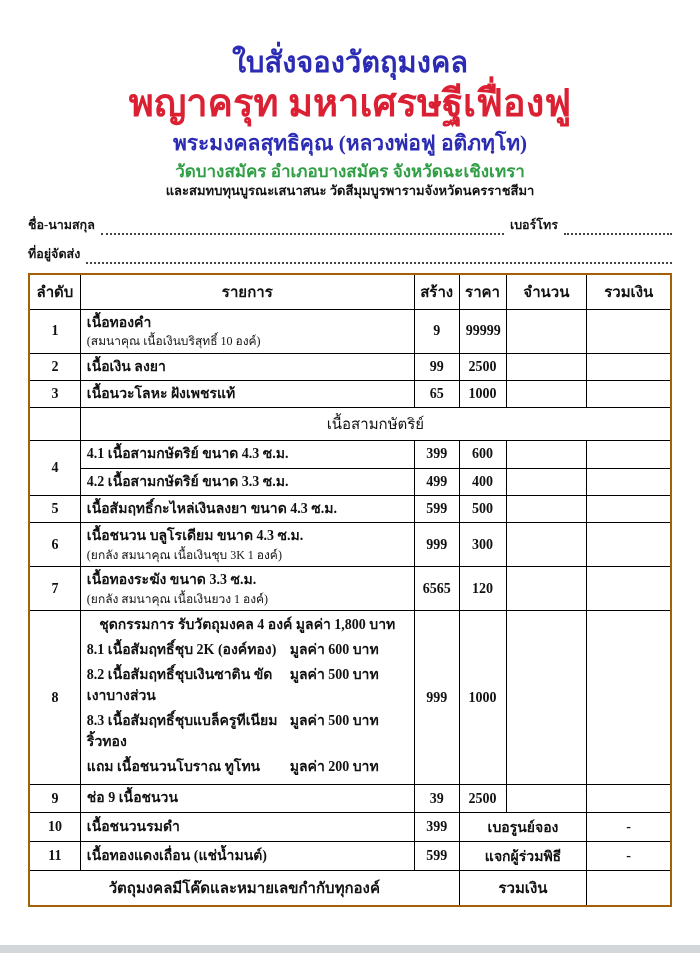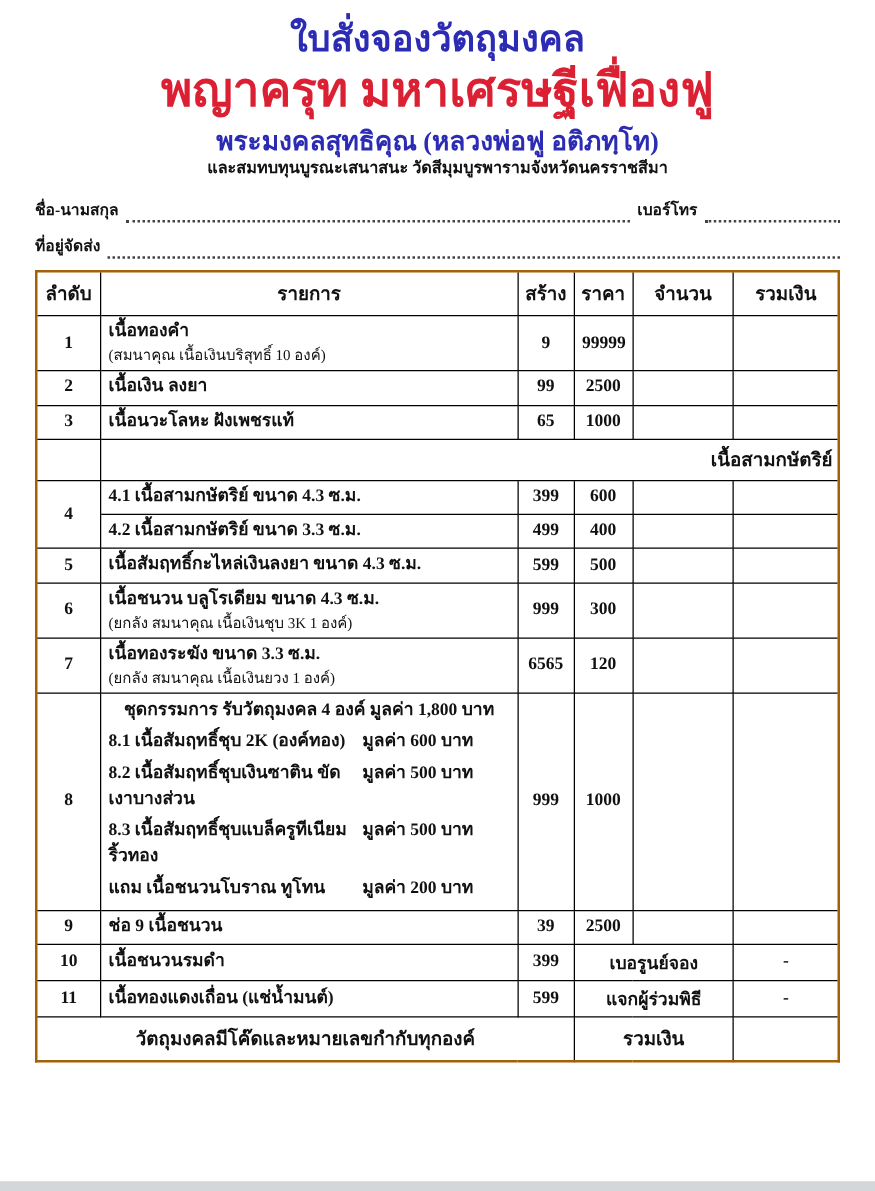--- a/index.html
+++ b/index.html
@@ -8,21 +8,21 @@
   *{box-sizing:border-box;}
   html,body{margin:0;padding:0;background:#ffffff;}
   body{
     width:700px;height:953px;
     font-family:"Liberation Serif","DejaVu Serif",serif;
     color:var(--ink);
   }
   .page{position:relative;width:700px;height:953px;background:#fff;overflow:hidden;}
 
   
-  .hdr{text-align:center;padding-top:16px;line-height:1.15;}
+  .hdr{text-align:center;padding-top:16px;line-height:1.15;margin-top:30px;}
   .t1{color:var(--blue);font-size:29px;font-weight:bold;margin:0;}
   .t2{color:var(--red);font-size:38px;font-weight:bold;margin:3px 0 0;}
   .t3{color:var(--blue);font-size:21px;font-weight:bold;margin:5px 0 0;}
   .t4{color:var(--green);font-size:17px;font-weight:bold;margin:7px 0 0;}
   .t5{font-size:13px;font-weight:bold;margin:7px 0 0;}
   .t6{font-size:13px;font-weight:bold;margin:2px 0 0;}
 
   
   .fields{margin:16px 28px 4px;font-size:12.5px;font-weight:bold;}
   .frow{display:flex;align-items:flex-end;gap:6px;margin-bottom:9px;}
@@ -35,38 +35,39 @@
   th,td{border:1px solid #000;padding:3px 6px;vertical-align:middle;}
   th{font-size:15px;font-weight:bold;text-align:center;padding:5px 4px;}
   td.no-cell,td.num-cell,td.total-cell{font-size:14px;font-weight:bold;text-align:center;}
   td.desc-cell{font-size:14px;}
   td.desc-cell .name{font-weight:bold;line-height:1.45;}
   td.desc-cell .sub{font-size:12px;font-weight:normal;line-height:1.4;}
   td.desc-cell .center{font-weight:bold;text-align:center;line-height:1.5;margin-bottom:4px;}
   td.desc-cell .kv{display:flex;font-weight:bold;line-height:1.5;margin-bottom:4px;}
   td.desc-cell .kv .k{flex:1 1 auto;}
   td.desc-cell .kv .v{flex:0 0 118px;}
-  td.section-cell{font-size:15px;font-weight:bold;text-align:right;padding:4px;}
+  td.section-cell{font-size:15px;font-weight:normal;text-align:center;padding:4px;}
   td.give-cell{font-size:14px;font-weight:bold;text-align:center;}
   td.footer-note{font-size:15px;font-weight:bold;text-align:center;padding:5px;}
   td.footer-total{font-size:15px;font-weight:bold;text-align:center;}
   td.blank-cell{height:1em;}
 
   
   .photo-edge{position:absolute;left:0;right:0;bottom:0;height:8px;background:#d4d7d9;}
 </style>
 </head>
 <body>
 
 <div class="page">
 
   <div class="hdr">
     <div class="t1">ใบสั่งจองวัตถุมงคล</div>
     <div class="t2">พญาครุท มหาเศรษฐีเฟื่องฟู</div>
     <div class="t3">พระมงคลสุทธิคุณ (หลวงพ่อฟู  อติภทฺโท)</div>
+    <div class="t4">วัดบางสมัคร อำเภอบางสมัคร จังหวัดฉะเชิงเทรา</div>
     <div class="t6">และสมทบทุนบูรณะเสนาสนะ วัดสีมุมบูรพารามจังหวัดนครราชสีมา</div>
   </div>
 
   <div class="fields">
     <div class="frow">
       <span>ชื่อ-นามสกุล</span>
       <span class="dots"></span>
       <span>เบอร์โทร</span>
       <span class="dots phone"></span>
     </div>

